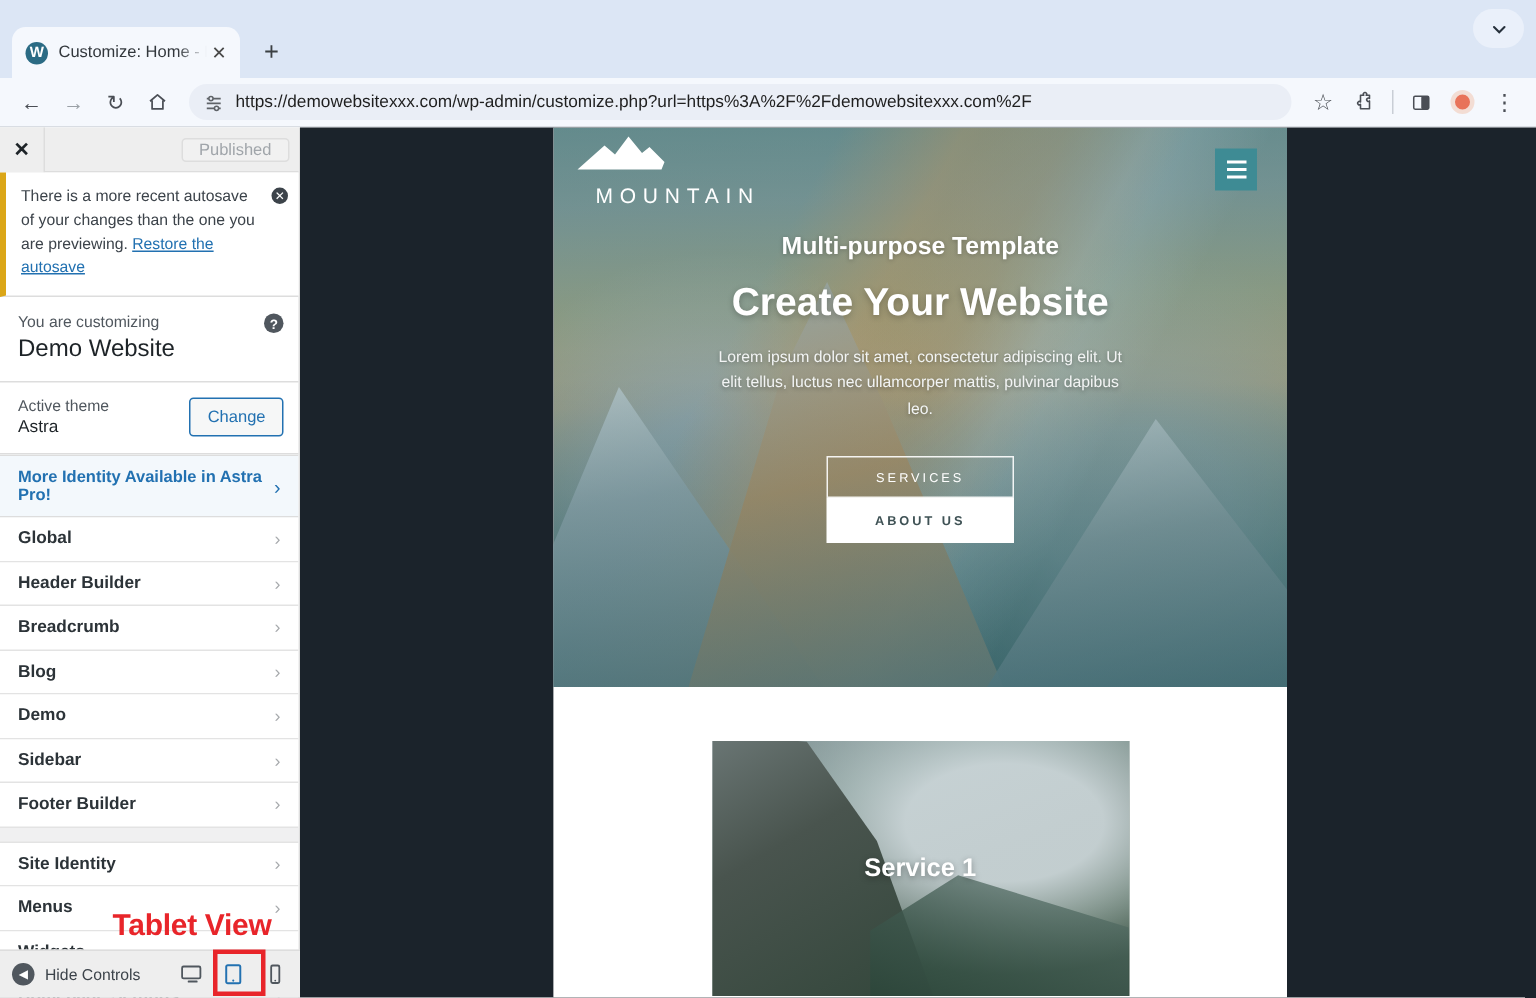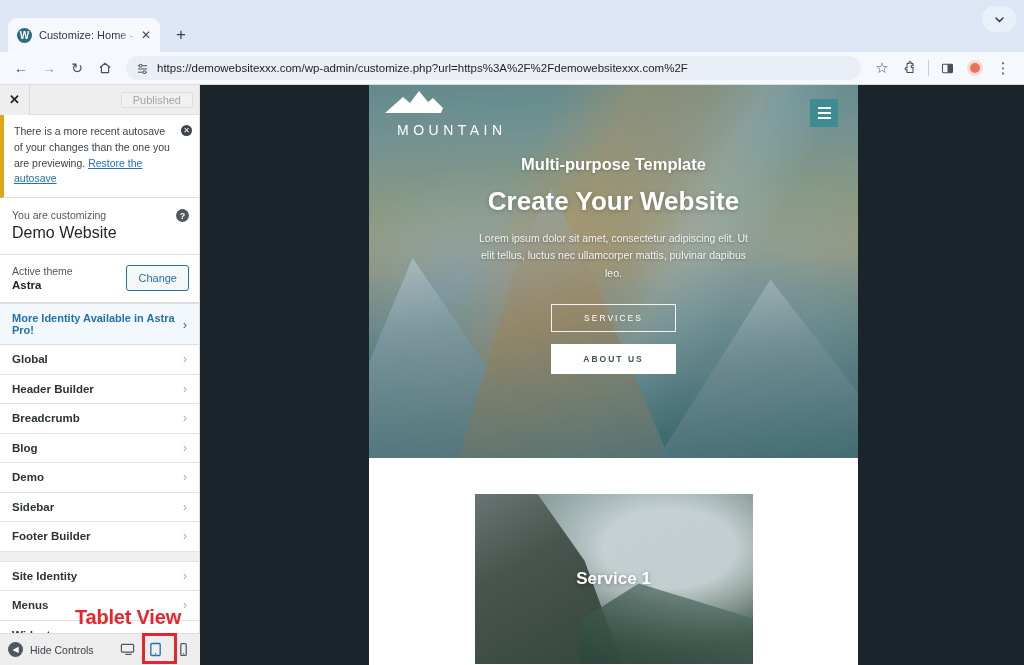--- a/index.html
+++ b/index.html
@@ -131,21 +131,21 @@
     background: #50575e; color: #fff; font-size: 9px; font-weight: bold;
     display: flex; align-items: center; justify-content: center;
   }
 
   .theme-row {
     padding: 10px 10px 11px 12px; border-bottom: 1px solid #ddd;
     display: flex; align-items: center; justify-content: space-between;
     flex: 0 0 auto;
   }
   .theme-label { font-size: 10.5px; color: #50575e; }
-  .theme-name { font-size: 11.5px; color: #1d2327; font-weight: 700; margin-top: 2px; }
+  .theme-name { font-size: 11.5px; color: #1d2327; font-weight: 400; margin-top: 2px; }
   .change-btn {
     height: 26px; padding: 0 11px; background: #f6f7f7;
     border: 1px solid #2271b1; border-radius: 3px;
     font-size: 11px; color: #2271b1;
     display: flex; align-items: center;
   }
 
   .menu-scroll { flex: 1 1 auto; overflow: hidden; }
 
   .pro-item {
@@ -269,21 +269,21 @@
   }
   .hero-h1 {
     font-size: 26px; font-weight: bold; color: #fff; margin-top: 12px;
     text-shadow: 0 1px 4px rgba(0,0,0,.25);
   }
   .hero-p {
     width: 270px; text-align: center; color: #f2f4f4;
     font-size: 10.5px; line-height: 1.65; margin-top: 13px;
     text-shadow: 0 1px 3px rgba(0,0,0,.3);
   }
-  .hero-btns { margin-top: 22px; display: flex; flex-direction: column; align-items: center; gap: 12px; }
+  .hero-btns { margin-top: 22px; display: flex; flex-direction: column; align-items: center; }
   .btn-outline {
     width: 125px; height: 28px; border: 1px solid rgba(255,255,255,.9);
     color: #fff; font-size: 8.5px; letter-spacing: 2px;
     display: flex; align-items: center; justify-content: center;
   }
   .btn-solid {
     width: 125px; height: 30px; background: #fff; color: #3f5255;
     font-size: 8.5px; letter-spacing: 2px; font-weight: 600;
     display: flex; align-items: center; justify-content: center;
   }

